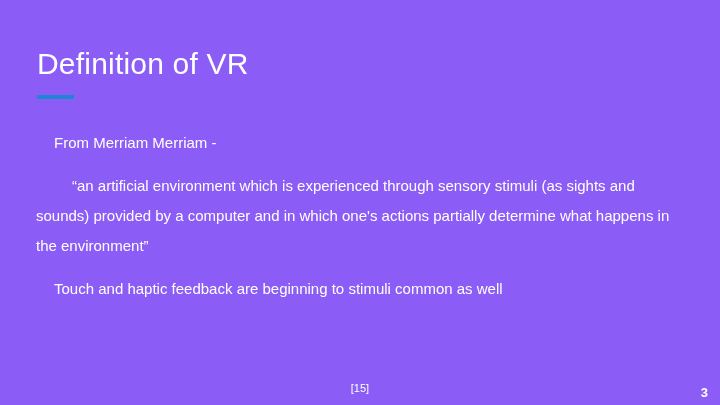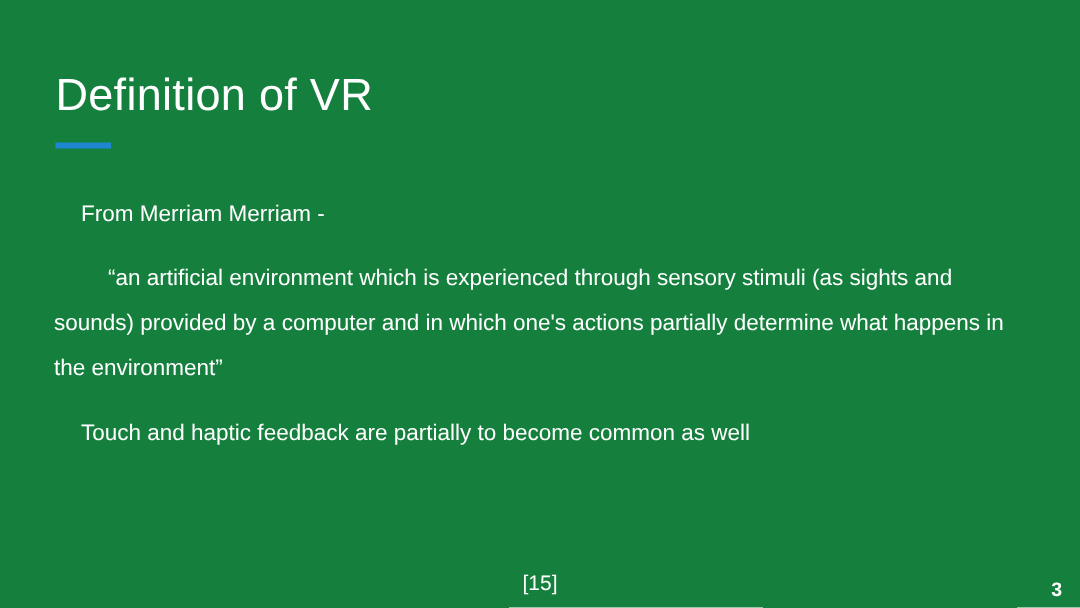--- a/index.html
+++ b/index.html
@@ -7,21 +7,21 @@
     padding: 0;
     background: #ffffff;
   }
   body {
     font-family: "Liberation Sans", sans-serif;
   }
   .slide {
     position: relative;
     width: 720px;
     height: 405px;
-    background: #15803d;
+    background: #8b5cf6;
     overflow: hidden;
   }
   .title {
     position: absolute;
     left: 37px;
     top: 46px;
     font-size: 30px;
     font-weight: 400;
     color: #ffffff;
     letter-spacing: 0.2px;
@@ -60,21 +60,21 @@
   .para-outro {
     text-indent: 18px;
   }
   .citation {
     position: absolute;
     left: 0;
     right: 0;
     top: 382px;
     text-align: center;
     color: #ffffff;
-    font-size: 14px;
+    font-size: 11px;
     line-height: 12px;
   }
   .page-number {
     position: absolute;
     right: 12px;
     top: 385px;
     color: #ffffff;
     font-size: 13px;
     font-weight: bold;
     line-height: 16px;
@@ -85,20 +85,20 @@
 
 <div class="slide">
 
   <div class="title">Definition of VR</div>
 
   <div class="accent-bar"></div>
 
   <div class="body-block">
     <p class="para para-intro">From Merriam Merriam -</p>
     <p class="para para-quote">“an artificial environment which is experienced through sensory stimuli (as sights and sounds) provided by a computer and in which one's actions partially determine what happens in the environment”</p>
-    <p class="para para-outro">Touch and haptic feedback are partially to become common as well</p>
+    <p class="para para-outro">Touch and haptic feedback are beginning to stimuli common as well</p>
   </div>
 
   <div class="citation">[15]</div>
 
   <div class="page-number">3</div>
 
 </div>
 
 </body></html>

